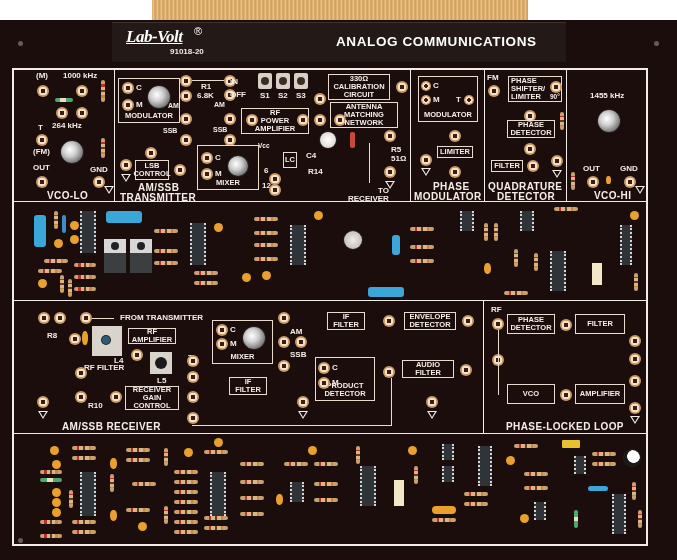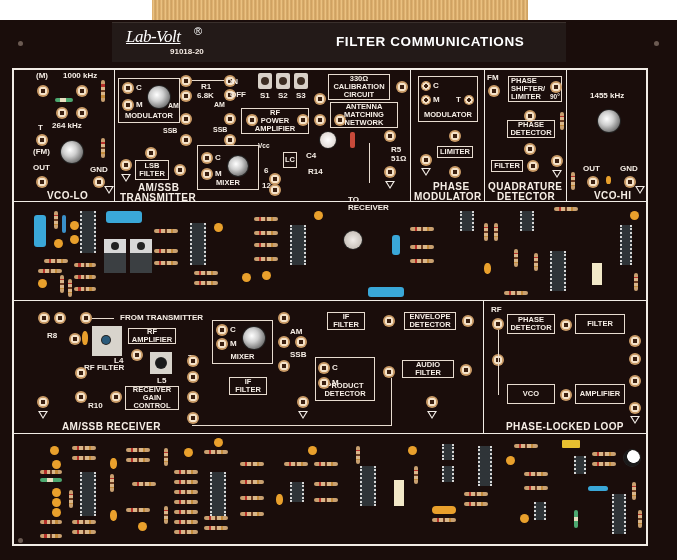--- a/index.html
+++ b/index.html
@@ -13,21 +13,21 @@
   .board {
     position: absolute; left: 0; top: 20px; width: 677px; height: 540px;
     background: #1a0d0b;
   }
   .title-strip {
     position: absolute; left: 112px; top: 22px; width: 454px; height: 40px;
     background: #231a18; border-top: 1px solid #3a302c;
   }
   .logo {
     position: absolute; left: 126px; top: 27px; color: #fff;
-    font-family: "Liberation Serif", serif; font-style: italic; font-weight: normal;
+    font-family: "Liberation Serif", serif; font-style: italic; font-weight: bold;
     font-size: 17px; text-decoration: underline; letter-spacing: -0.5px;
   }
   .logo-reg { position: absolute; left: 194px; top: 25px; color: #fff; font-size: 11px; }
   .model-no { position: absolute; left: 170px; top: 47px; color: #f2e8e0; font-size: 8px; font-weight: bold; }
   .board-title {
     position: absolute; left: 336px; top: 34px; color: #fff; font-weight: bold;
     font-size: 13.5px; letter-spacing: 0.6px;
   }
   .screw { position: absolute; width: 5px; height: 5px; border-radius: 50%; background: #6b5a52; }
 
@@ -81,21 +81,21 @@
 <div class="board"></div>
 
 <div class="screw" style="left:18px;top:41px"></div>
 <div class="screw" style="left:654px;top:41px"></div>
 <div class="screw" style="left:18px;top:538px"></div>
 
 <div class="title-strip"></div>
 <div class="logo">Lab-Volt</div>
 <div class="logo-reg">®</div>
 <div class="model-no">91018-20</div>
-<div class="board-title">FILTER COMMUNICATIONS</div>
+<div class="board-title">ANALOG COMMUNICATIONS</div>
 
 <div class="panel" style="left:12px;top:68px;width:636px;height:478px"></div>
 
 <div class="sect" style="left:12px;top:68px;width:103px;height:134px"></div>
 <div class="sect" style="left:114px;top:68px;width:297px;height:134px"></div>
 <div class="sect" style="left:410px;top:68px;width:75px;height:134px"></div>
 <div class="sect" style="left:484px;top:68px;width:83px;height:134px"></div>
 <div class="sect" style="left:566px;top:68px;width:82px;height:134px"></div>
 
 <div class="sect" style="left:12px;top:201px;width:636px;height:100px"></div>
@@ -176,40 +176,40 @@
 NETWORK</div>
 
 <div class="knob" style="left:320px;top:132px;width:16px;height:16px;background:radial-gradient(circle,#fff 0,#e6e0dc 60%,#bfb6b0 100%)"></div>
 <div class="res v" style="left:350px;top:132px;width:5px;height:16px;background:#c84a3a"></div>
 <div class="jack" style="left:384px;top:130px"></div>
 <div class="lbl" style="left:391px;top:146px">R5</div>
 <div class="lbl" style="left:391px;top:155px">51Ω</div>
 <div class="jack" style="left:384px;top:166px"></div>
 <div class="gnd" style="left:385px;top:181px"></div>
 <div class="wire-v" style="left:369px;top:143px;height:40px"></div>
-<div class="lbl" style="left:348px;top:196px;text-align:left;white-space:pre-line">TO
+<div class="lbl" style="left:348px;top:187px;text-align:right;white-space:pre-line">TO
 RECEIVER</div>
 
 <div class="box" style="left:197px;top:145px;width:62px;height:45px;align-items:flex-end;padding-bottom:2px"><span>MIXER</span></div>
 <div class="jack" style="left:201px;top:152px"></div>
 <div class="lbl" style="left:215px;top:154px">C</div>
 <div class="jack" style="left:201px;top:168px"></div>
 <div class="lbl" style="left:215px;top:170px">M</div>
 <div class="knob" style="left:228px;top:156px;width:20px;height:20px"></div>
 <div class="lbl" style="left:258px;top:143px;font-size:6.5px">Vcc</div>
 <div class="box" style="left:283px;top:152px;width:14px;height:16px">LC</div>
 <div class="lbl" style="left:264px;top:167px">6</div>
 <div class="jack" style="left:269px;top:173px"></div>
 <div class="lbl" style="left:262px;top:182px">12</div>
 <div class="jack" style="left:269px;top:184px"></div>
 <div class="lbl" style="left:306px;top:152px">C4</div>
 <div class="lbl" style="left:308px;top:168px">R14</div>
 
 <div class="box" style="left:135px;top:160px;width:34px;height:20px">LSB
-FILTER</div>
+CONTROL</div>
 <div class="jack" style="left:120px;top:159px"></div>
 <div class="gnd" style="left:121px;top:174px"></div>
 <div class="jack" style="left:145px;top:147px"></div>
 <div class="jack" style="left:174px;top:164px"></div>
 <div class="lbl big" style="left:138px;top:183px">AM/SSB</div>
 <div class="lbl big" style="left:120px;top:193px">TRANSMITTER</div>
 
 <div class="box" style="left:418px;top:76px;width:60px;height:46px;align-items:flex-end;padding-bottom:2px"><span>MODULATOR</span></div>
 <div class="jack sm" style="left:421px;top:81px"></div>
 <div class="lbl" style="left:433px;top:82px">C</div>

